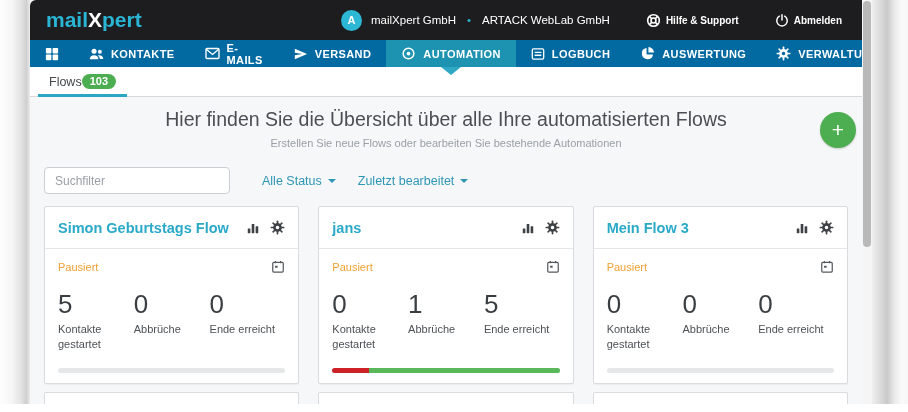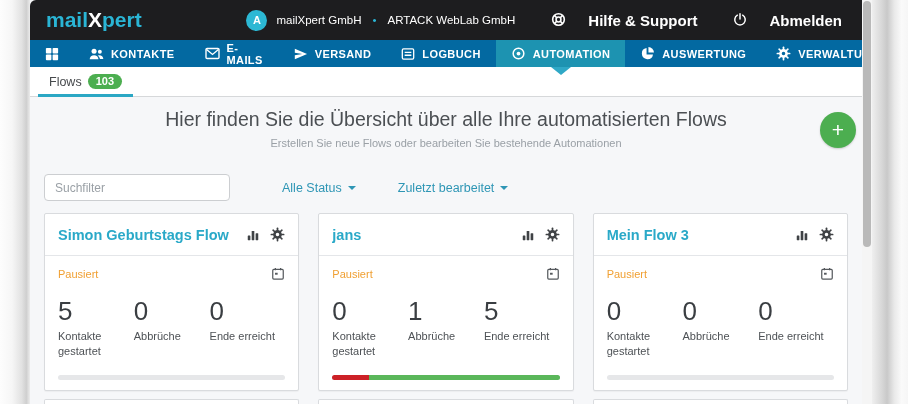--- a/index.html
+++ b/index.html
@@ -18,49 +18,49 @@
 
   
   .topbar { height:40px; background:#1d1d1f; border-radius:6px 0 0 0; display:flex; align-items:center; padding:0 20px 0 16px; color:#fff; }
   .logo { font-size:21px; font-weight:bold; letter-spacing:0; cursor:pointer; }
   .logo .c { color:#2ab5d5; }
   .logo .w { color:#ffffff; }
   .topbar-right { margin-left:auto; display:flex; align-items:center; gap:36px; }
   .account { display:flex; align-items:center; gap:9px; font-size:11.5px; }
   .avatar { width:21px; height:21px; border-radius:50%; background:#2cb8d4; color:#fff; font-size:11px; font-weight:bold; display:flex; align-items:center; justify-content:center; }
   .acct-sep { color:#2ab5d5; margin:0 2px; }
-  .tb-btn { display:flex; align-items:flex-start; gap:22px; font-size:15px; font-weight:bold; cursor:pointer; color:#fff; }
+  .tb-btn { display:flex; align-items:center; gap:5px; font-size:10px; font-weight:bold; cursor:pointer; color:#fff; }
   .tb-btn svg { display:block; }
 
   
   .navbar { height:27px; background:#0369a1; display:flex; align-items:stretch; color:#fff; }
   .nav-item { display:flex; align-items:center; gap:7px; padding:0 15px; font-size:11px; font-weight:bold; letter-spacing:.4px; cursor:pointer; position:relative; }
   .nav-item svg { display:block; flex:none; }
   .nav-item.active { background:#1d93b1; }
   .nav-sep { width:1px; background:rgba(255,255,255,.45); margin:5px 0; }
   .notch { position:absolute; top:100%; left:50%; transform:translateX(-50%); width:0; height:0;
     border-left:10px solid transparent; border-right:10px solid transparent; border-top:8px solid #2fa8c6; z-index:6; }
 
   
   .tabstrip { height:30px; background:#ffffff; border-bottom:1px solid #d6d8da; display:flex; align-items:stretch; }
-  .flows-tab { margin-left:8px; display:flex; align-items:center; gap:6px; padding:0 11px; position:relative; cursor:pointer; }
+  .flows-tab { margin-left:8px; display:flex; align-items:center; padding:0 11px; position:relative; cursor:pointer; }
   .flows-tab::after { content:""; position:absolute; left:0; right:0; bottom:-1px; height:3px; background:#2ba7c4; }
   .flows-label { font-size:12.5px; color:#46494c; }
   .badge { background:#4cae50; color:#fff; font-size:11px; font-weight:bold; padding:1.5px 8px 2.5px; border-radius:9px; line-height:1; }
 
   
   .content { position:relative; height:315px; padding:0 14px; }
   .hero { text-align:center; padding-top:9px; }
   .hero h1 { font-size:19.5px; font-weight:400; color:#4b4f53; line-height:26px; }
   .hero p { margin-top:5px; font-size:11px; color:#9aa0a6; }
   .add-btn { position:absolute; top:15px; right:6px; width:36px; height:36px; border-radius:50%; border:none;
     background:#4cae50; color:#fff; font-size:21px; line-height:34px; text-align:center; cursor:pointer;
     box-shadow:0 1px 2px rgba(0,0,0,.18); font-family:inherit; }
 
-  .filters { margin-top:25px; display:flex; align-items:center;gap:20px; }
+  .filters { margin-top:18px; display:flex; align-items:center; }
   .search-input { width:186px; height:27px; border:1px solid #ccced1; border-radius:4px; background:#fff;
     padding:0 10px; font-size:12px; color:#555; font-family:inherit; outline:none; }
   .search-input::placeholder { color:#9aa0a6; }
   .filter-link { display:flex; align-items:center; gap:6px; color:#2e96b5; font-size:12.5px; font-weight:normal; cursor:pointer; }
   .filter-link:nth-of-type(1){ margin-left:32px; }
   .filter-link + .filter-link { margin-left:22px; }
   .caret { width:0; height:0; border-left:4px solid transparent; border-right:4px solid transparent; border-top:4.5px solid #2e96b5; margin-top:1px; }
 
   
   .cards { display:flex; gap:19px; margin-top:12px; }
@@ -163,38 +163,38 @@
       </div>
       <div class="nav-sep"></div>
       <div class="nav-item">
         <span>
             <svg width="15" height="14" viewBox="0 0 16 16" fill="#fff">
               <path d="M1.5 14l14-6-14-6v4.7L10 8l-8.5 1.3z"></path>
             </svg>
           </span>
         <span>VERSAND</span>
       </div>
+      <div class="nav-item active">
+        <span>
+            <svg width="15" height="15" viewBox="0 0 16 16" fill="none">
+              <circle cx="8" cy="8" r="5.7" stroke="#fff" stroke-width="1.6"></circle>
+              <circle cx="8" cy="8" r="2" fill="#fff"></circle>
+            </svg>
+          </span>
+        <span>AUTOMATION</span>
+        <span class="notch"></span>
+      </div>
       <div class="nav-item">
         <span>
             <svg width="14" height="14" viewBox="0 0 16 16" fill="none" stroke="#fff" stroke-width="1.5">
               <rect x="1.5" y="2.2" width="13" height="11.6" rx="1.4"></rect>
               <path d="M4.2 6.2h7.6M4.2 9.4h7.6"></path>
             </svg>
           </span>
         <span>LOGBUCH</span>
-      </div>
-      <div class="nav-item active">
-        <span>
-            <svg width="15" height="15" viewBox="0 0 16 16" fill="none">
-              <circle cx="8" cy="8" r="5.7" stroke="#fff" stroke-width="1.6"></circle>
-              <circle cx="8" cy="8" r="2" fill="#fff"></circle>
-            </svg>
-          </span>
-        <span>AUTOMATION</span>
-        <span class="notch"></span>
       </div>
       <div class="nav-sep"></div>
       <div class="nav-item">
         <span>
             <svg width="15" height="15" viewBox="0 0 16 16" fill="#fff">
               <path d="M7 2.1A6 6 0 1 0 13.9 9H7z"></path>
               <path d="M9 1.1A6 6 0 0 1 14.9 7H9z"></path>
             </svg>
           </span>
         <span>AUSWERTUNG</span>

